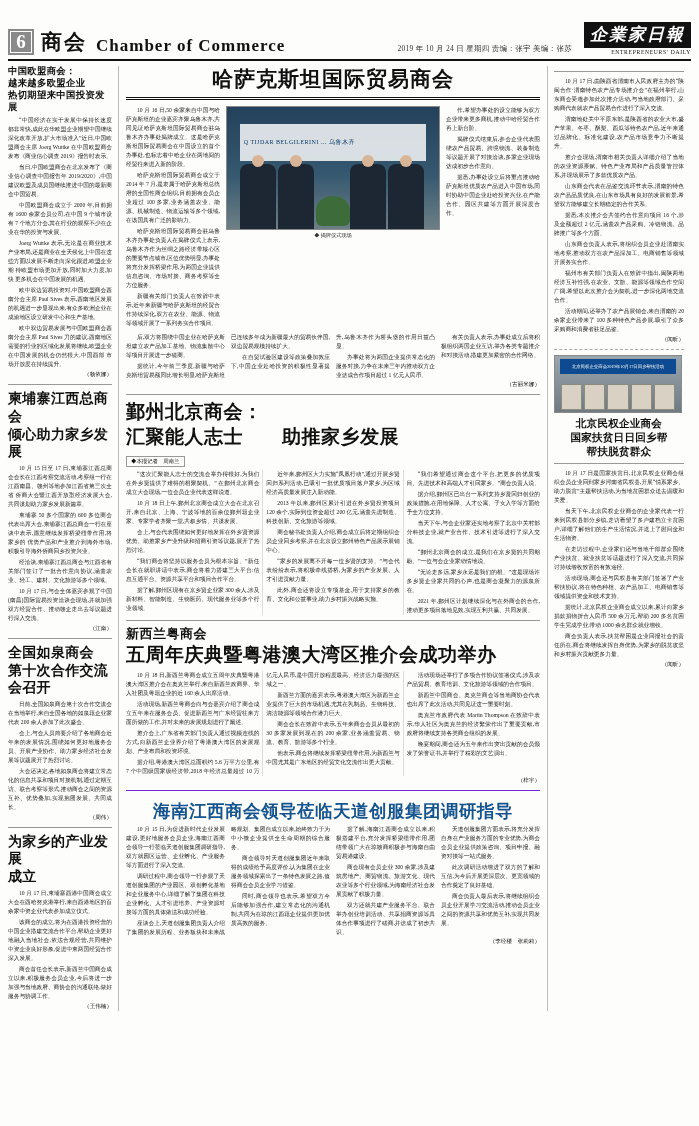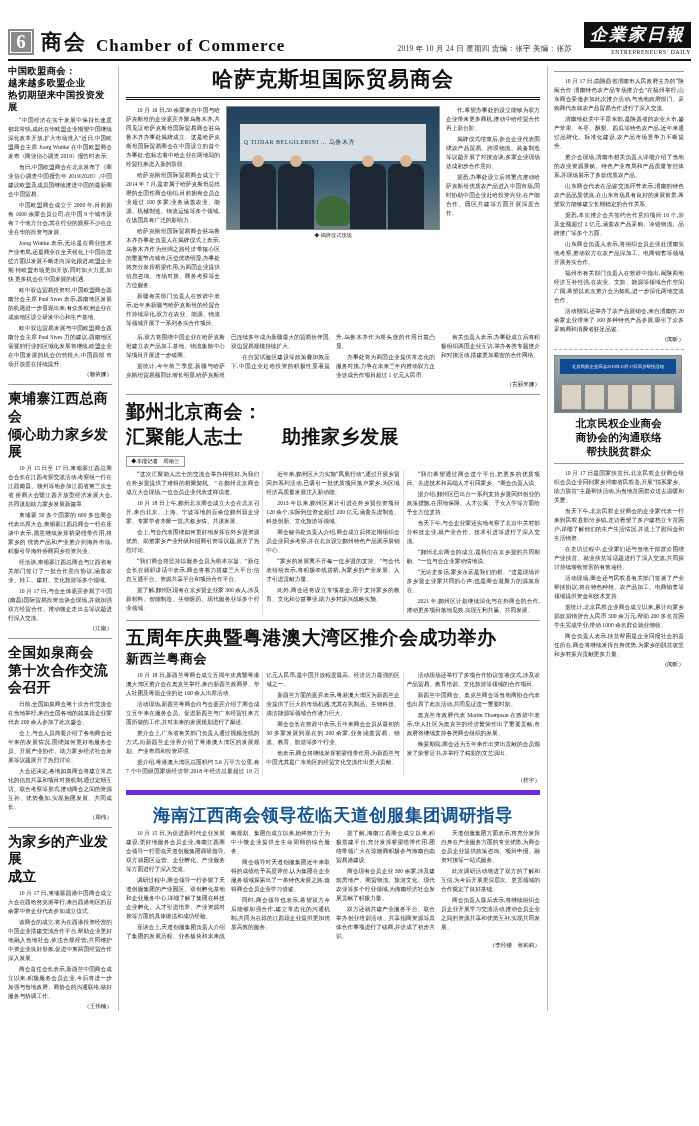--- a/index.html
+++ b/index.html
@@ -77,21 +77,21 @@
   .sub-head-cn.big { font-size: 19px; }
   .byline { font-size: 5.4px; border: 1px solid #999; display: inline-block; padding: 1px 4px; margin: 3px 0; }
   .cols3 { column-count: 3; column-gap: 7px; column-rule: 1px solid #ddd; }
   .cols4 { column-count: 4; column-gap: 6px; }
 
   
   .banner-head {
     color: #14548f; font-weight: bold; font-size: 17.5px; text-align: center;
     letter-spacing: .5px; margin: 4px 0 2px 0;
   }
-  .bottom-block { border-top: 5px solid #6d28d9; padding-top: 4px; margin-top: 5px; }
+  .bottom-block { border-top: 1px solid #6d28d9; padding-top: 4px; margin-top: 5px; }
 
   
   .photo.ph3 { width: 128px; height: 58px; }
   .ph3-bg{position:absolute;inset:0;background:linear-gradient(#9aa6ad,#6f7a82);}
   .ph3-banner{position:absolute;top:6%;left:4%;right:4%;height:26%;background:#0d4a8f;color:#fff;font-size:4.4px;display:flex;align-items:center;justify-content:center;}
   .ph3-goods{position:absolute;bottom:4%;left:5%;right:5%;height:46%;display:flex;gap:2px;}
   .ph3-goods div{flex:1;background:#d9d2c4;border:1px solid #8d8madd;border:1px solid #8d8a80;}
 
   .right-head { font-weight: bold; font-size: 10.6px; line-height: 1.3; text-align: center; letter-spacing: .2px;}
   .mt2{margin-top:2px}.mt3{margin-top:3px}.mt4{margin-top:4px}
@@ -244,22 +244,22 @@
           <p>当天下午,与会企业家还实地考察了北京中关村部分科技企业,就产业合作、技术引进等进行了深入交流。</p>
           <p>“鄞州北京商会的成立,是我们在京乡贤的共同期盼。”一位与会企业家动情地说。</p>
           <p>“无论走多远,家乡永远是我们的根。”这是现场许多乡贤企业家共同的心声,也是商会凝聚力的源泉所在。</p>
           <p>2021 年,鄞州区计划继续深化与在外商会的合作,推动更多项目落地见效,实现互利共赢、共同发展。</p>
         </div>
       </div>
 
       <div class="hr-thin"></div>
 
       <div>
+        <div class="sub-head-cn">新西兰粤商会</div>
         <div class="sub-head-cn big">五周年庆典暨粤港澳大湾区推介会成功举办</div>
-        <div class="sub-head-cn">新西兰粤商会</div>
         <div class="col-text cols3 mt3">
           <p>10 月 18 日,新西兰粤商会成立五周年庆典暨粤港澳大湾区推介会在奥克兰举行,来自新西兰政商界、华人社团及粤籍企业的近 160 余人出席活动。</p>
           <p>活动现场,新西兰粤商会向与会嘉宾介绍了商会成立五年来在服务会员、促进新西兰与广东经贸往来方面所做的工作,并对未来的发展规划进行了阐述。</p>
           <p>推介会上,广东省有关部门负责人通过视频连线的方式,向新西兰企业界介绍了粤港澳大湾区的发展规划、产业布局和投资环境。</p>
           <p>据介绍,粤港澳大湾区总面积约 5.6 万平方公里,有 7 个中国级国家级经济带,2018 年经济总量超过 10 万亿元人民币,是中国开放程度最高、经济活力最强的区域之一。</p>
           <p>新西兰方面的嘉宾表示,粤港澳大湾区为新西兰企业提供了巨大的市场机遇,尤其在乳制品、生物科技、清洁能源等领域合作潜力巨大。</p>
           <p>商会会长在致辞中表示,五年来商会会员从最初的 30 多家发展到现在的 200 余家,业务涵盖贸易、物流、教育、旅游等多个行业。</p>
           <p>他表示,商会将继续发挥桥梁纽带作用,为新西兰与中国尤其是广东地区的经贸文化交流作出更大贡献。</p>
           <p>活动现场还举行了多项合作协议签署仪式,涉及农产品贸易、教育培训、文化旅游等领域的合作项目。</p>
           <p>新西兰中国商会、奥克兰商会等当地商协会代表也出席了此次活动,共同见证这一重要时刻。</p>
@@ -314,21 +314,21 @@
           <div class="ph3-banner">北京民权企业商会2019年10月17日回乡帮扶活动</div>
           <div class="ph3-goods">
             <div></div>
             <div></div>
             <div></div>
             <div></div>
             <div></div>
           </div>
         </div>
         <div class="right-head mt4" style="white-space:pre-line">北京民权企业商会
-商协会的沟通联络
+国家扶贫日日回乡帮
 帮扶脱贫群众</div>
         <div class="hr-thin"></div>
         <div class="col-text">
           <p>10 月 17 日是国家扶贫日,北京民权企业商会组织会员企业回到家乡河南省民权县,开展“情系家乡、助力脱贫”主题帮扶活动,为当地贫困群众送去温暖和关爱。</p>
           <p>当天下午,北京民权企业商会的企业家代表一行来到民权县部分乡镇,走访看望了多户建档立卡贫困户,详细了解他们的生产生活情况,并送上了慰问金和生活物资。</p>
           <p>在走访过程中,企业家们还与当地干部群众围绕产业扶贫、就业扶贫等话题进行了深入交流,共同探讨持续增收致富的有效途径。</p>
           <p>活动现场,商会还与民权县有关部门签署了产业帮扶协议,将在特色种植、农产品加工、电商销售等领域提供资金和技术支持。</p>
           <p>据统计,北京民权企业商会成立以来,累计向家乡捐款捐物折合人民币 500 余万元,帮助 200 多名贫困学生完成学业,带动 1000 余名群众就业增收。</p>
           <p>商会负责人表示,扶贫帮困是企业回报社会的责任所在,商会将继续发挥自身优势,为家乡的脱贫攻坚和乡村振兴贡献更多力量。</p>
         </div>

